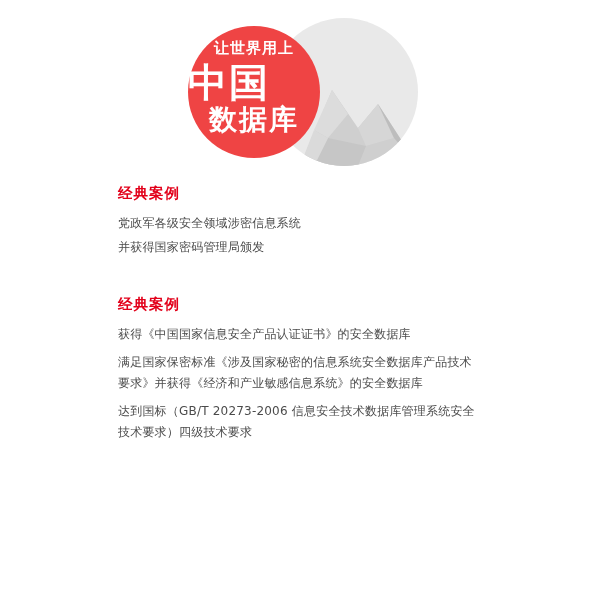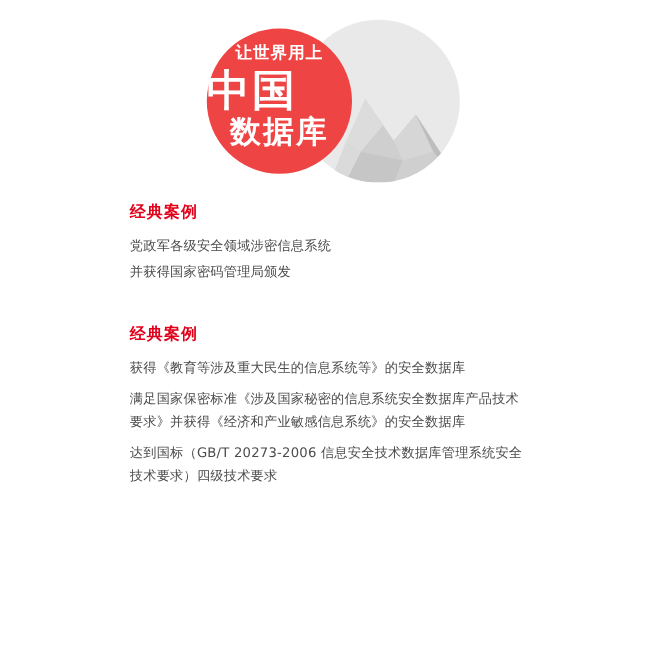--- a/index.html
+++ b/index.html
@@ -176,20 +176,20 @@
       <h2 class="section-title">经典案例</h2>
       <ul class="list">
         <li>党政军各级安全领域涉密信息系统</li>
         <li>并获得国家密码管理局颁发</li>
       </ul>
     </div>
 
     <div class="section">
       <h2 class="section-title">经典案例</h2>
       <ul class="list spaced">
-        <li>获得《教育等涉及重大民生的信息系统等》的安全数据库</li>
+        <li>获得《中国国家信息安全产品认证证书》的安全数据库</li>
         <li>满足国家保密标准《涉及国家秘密的信息系统安全数据库产品技术要求》并获得《经济和产业敏感信息系统》的安全数据库</li>
         <li>达到国标（GB/T 20273-2006 信息安全技术数据库管理系统安全技术要求）四级技术要求</li>
       </ul>
     </div>
 
   </div>
 </div>
 
 </body></html>

